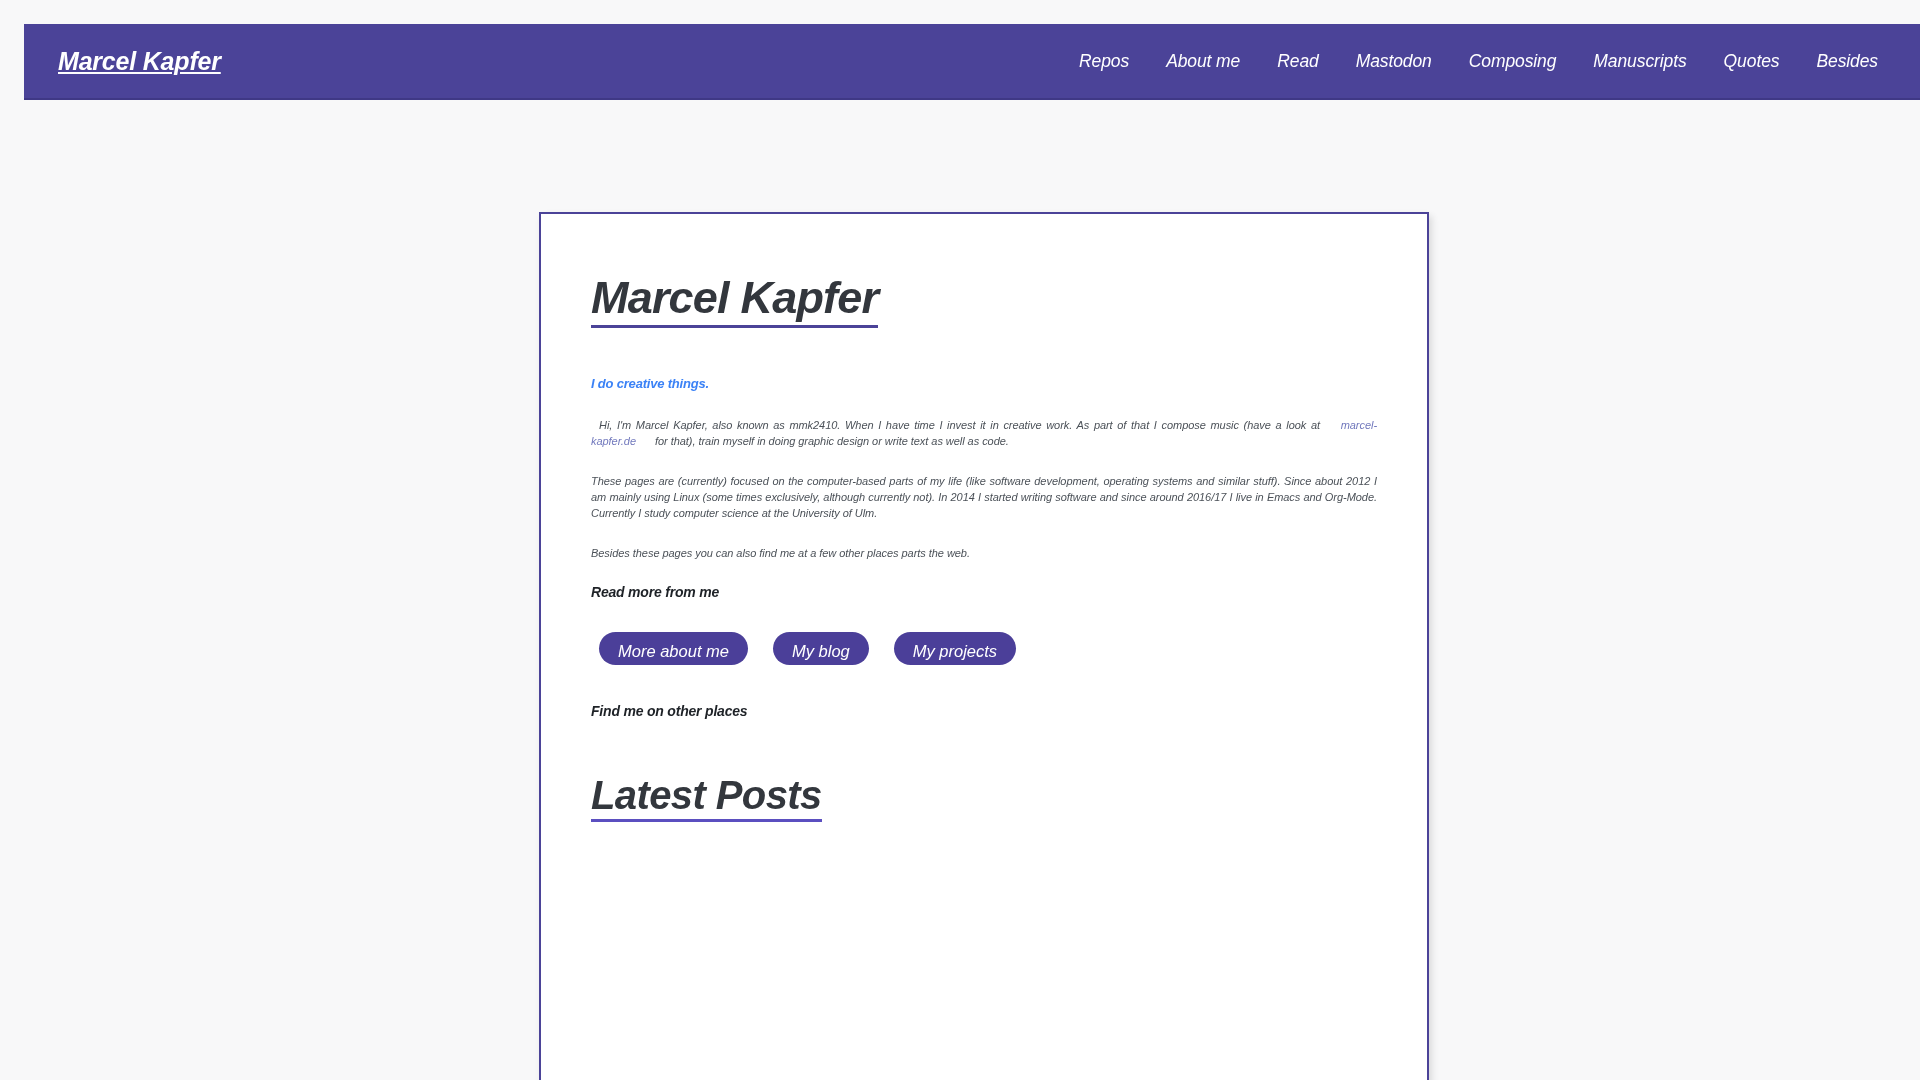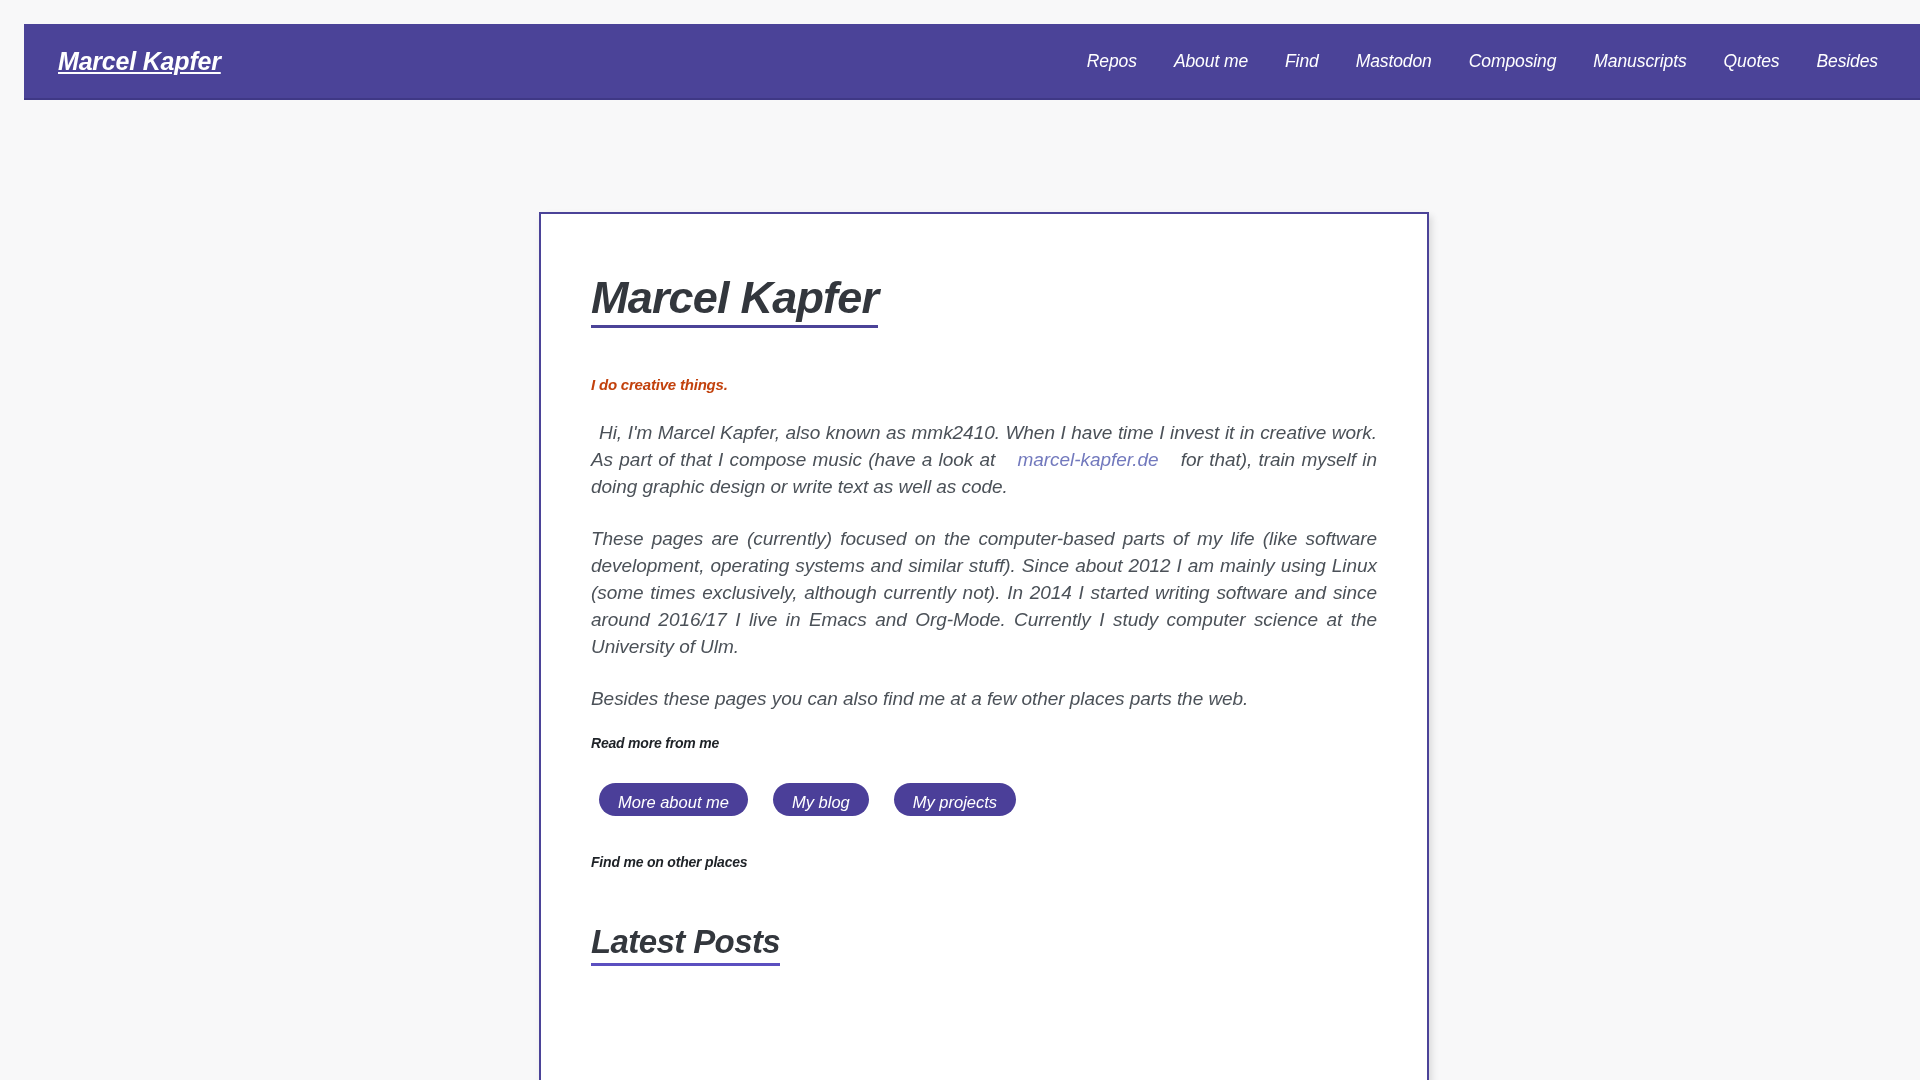--- a/index.html
+++ b/index.html
@@ -78,29 +78,29 @@
     color: #33373d;
     letter-spacing: -0.8px;
     display: inline-block;
     border-bottom: 3px solid #4b4398;
     padding-bottom: 4px;
     margin-bottom: 40px;
     line-height: 1.05;
   }
 
   .subhead {
-    font-size: 15px;
-    font-weight: bold;
-    color: #c2410c;
+    font-size: 13px;
+    font-weight: bold;
+    color: #3b82f6;
     letter-spacing: -0.2px;
     margin-bottom: 27px;
   }
 
   p.body-text {
-    font-size: 19px;
+    font-size: 11px;
     line-height: 1.42;
     color: #4b5158;
     text-align: justify;
     margin-bottom: 25px;
     letter-spacing: -0.05px;
   }
 
   p.body-text:last-of-type { margin-bottom: 0; }
 
   .inline-link {
@@ -134,40 +134,40 @@
     border-radius: 999px;
     text-decoration: none;
     white-space: nowrap;
     display: inline-block;
     border: none;
     font-family: "Liberation Sans", sans-serif;
     cursor: pointer;
   }
 
   .latest-title {
-    font-size: 33px;
+    font-size: 40px;
     font-weight: bold;
     color: #33373d;
     letter-spacing: -0.6px;
     display: inline-block;
     border-bottom: 3px solid #5b4fc0;
     padding-bottom: 2px;
     margin-top: 30px;
     line-height: 1.1;
   }
 </style>
 </head>
 <body>
 
 <header class="navbar">
   <a class="brand" href="#">Marcel Kapfer</a>
   <nav class="nav-links">
     <a class="nav-link" href="#">Repos</a>
     <a class="nav-link" href="#">About me</a>
-    <a class="nav-link" href="#">Find</a>
+    <a class="nav-link" href="#">Read</a>
     <a class="nav-link" href="#">Mastodon</a>
     <a class="nav-link" href="#">Composing</a>
     <a class="nav-link" href="#">Manuscripts</a>
     <a class="nav-link" href="#">Quotes</a>
     <a class="nav-link" href="#">Besides</a>
   </nav>
 </header>
 
 <div class="page-wrap">
   <main class="card">

